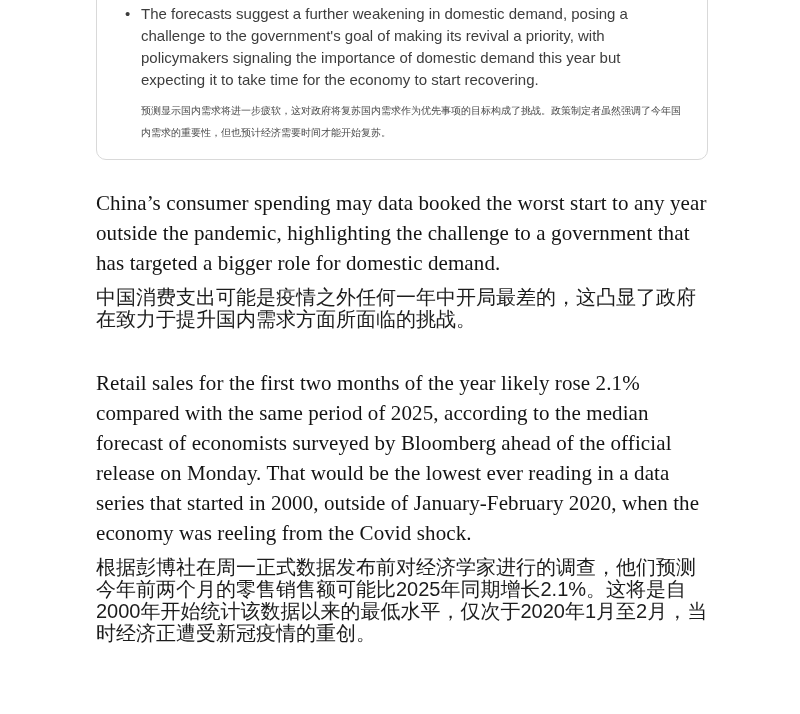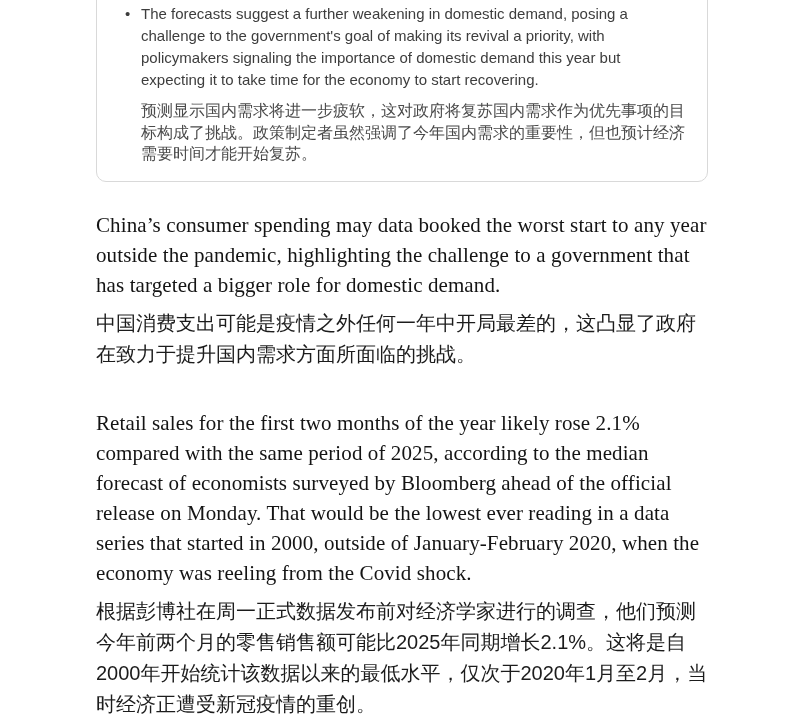--- a/index.html
+++ b/index.html
@@ -50,41 +50,41 @@
   .summary-box li .bullet-dot {
     position: absolute;
     left: -16px;
     top: 0;
     font-size: 15px;
     line-height: 22px;
     color: #3d3d3d;
   }
   .summary-box .box-zh {
     margin: 9px 0 0 28px;
-    font-size: 16px;
+    font-size: 10px;
     line-height: 21.5px;
     color: #4a4a4a;
   }
   
   .article {
     margin-top: 28px;
   }
   .para-en {
     margin: 0 0 8px 0;
     font-family: "Liberation Serif", "DejaVu Serif", serif;
     font-size: 21px;
     line-height: 30px;
     color: #141414;
     letter-spacing: 0.1px;
   }
   .para-zh {
     margin: 0 0 38px 0;
     font-family: "Liberation Sans", "DejaVu Sans", sans-serif;
     font-size: 20px;
-    line-height: 31px;
+    line-height: 22px;
     color: #1c1c1c;
   }
   .para-zh:last-child {
     margin-bottom: 0;
   }
 </style>
 </head>
 <body>
 
 <div class="page">

